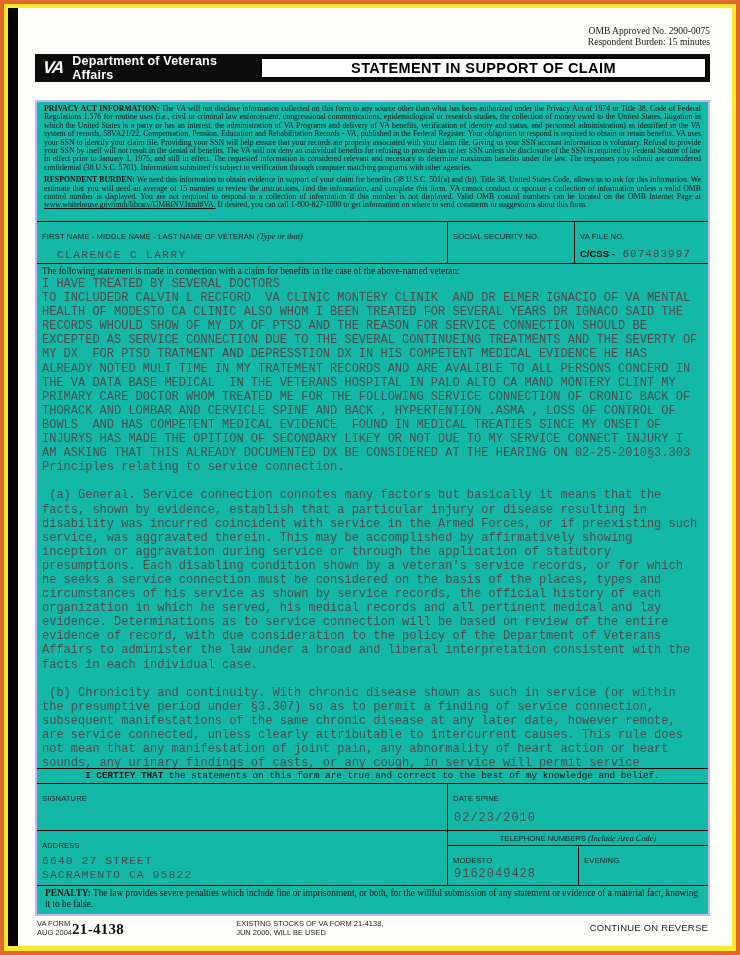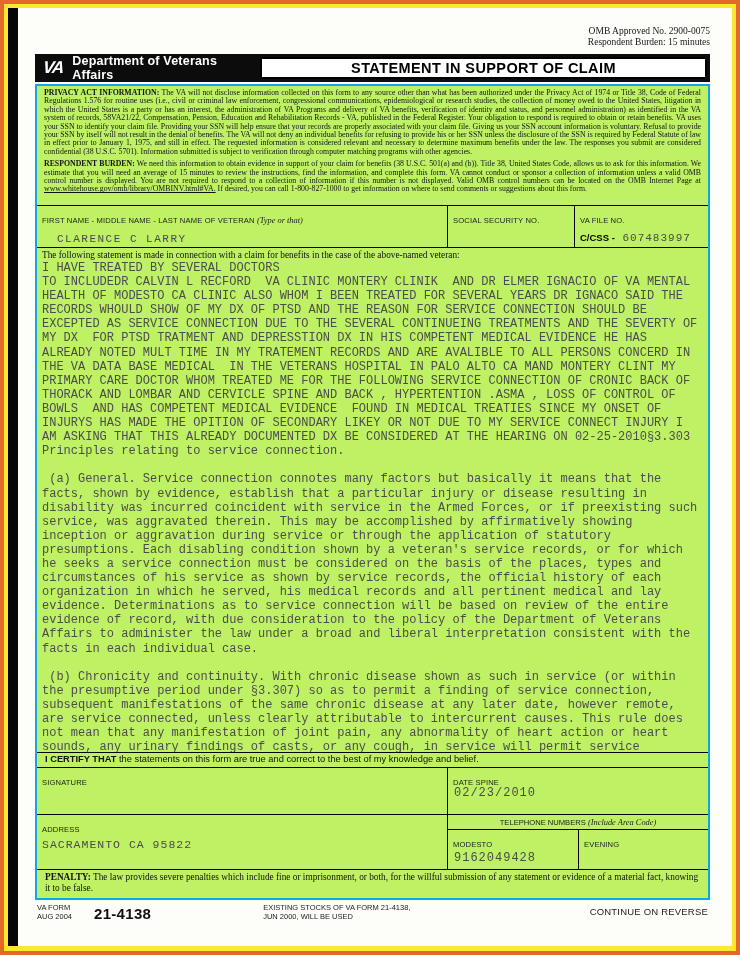--- a/index.html
+++ b/index.html
@@ -13,21 +13,21 @@
          color: #151515; margin-bottom: 6px; }
 
   .header-bar { height: 28px; background: #0c0c0c; display: flex; align-items: center; padding: 0 3px 0 8px; }
   .va-mark { color: #fff; font-weight: bold; font-style: italic; font-size: 17px; letter-spacing: -1px;
              margin-right: 9px; transform: skewX(-6deg); }
   .agency { color: #fff; font-weight: bold; font-size: 12.5px; letter-spacing: 0.2px; }
   .title-box { margin-left: auto; width: 450px; height: 22px; background: #fff; border: 2px solid #000;
                display: flex; align-items: center; justify-content: center; font-weight: bold;
                font-size: 14.5px; letter-spacing: 0.4px; color: #000; }
 
-  .main-box { margin-top: 2px; border: 2px solid #0ea5e9; background: #bef264; }
+  .main-box { margin-top: 18px; border: 2px solid #c4b5fd; background: #14b8a6; }
   .sec { border-bottom: 1.5px solid #000; position: relative; }
 
   .privacy { height: 120px; padding: 3px 7px; font-family: "Liberation Serif", serif; font-size: 7.8px;
              line-height: 8.4px; text-align: justify; color: #111; overflow: hidden; }
   .privacy p + p { margin-top: 4px; }
   .u { text-decoration: underline; }
 
   .id-row { display: grid; grid-template-columns: 410px 127px 1fr; height: 42px; }
   .cell { padding: 3px 5px; position: relative; }
   .cell + .cell { border-left: 1.5px solid #000; }
@@ -36,40 +36,40 @@
   .mono { font-family: "Liberation Mono", "DejaVu Sans Mono", monospace; color: #4a4a4a; }
   .name-val { position: absolute; bottom: 2px; left: 20px; font-size: 11px; letter-spacing: 1.5px; }
   .file-val { position: absolute; bottom: 3px; left: 5px; font-size: 11px; letter-spacing: 1px; }
   .file-val b { font-family: "Liberation Sans", sans-serif; color: #000; font-size: 9.5px; letter-spacing: 0; }
 
   .stmt { height: 505px; padding: 2px 5px; overflow: hidden; }
   .stmt-intro { font-family: "Liberation Serif", serif; font-size: 9.3px; color: #111; line-height: 11px; }
   .stmt-body { font-family: "Liberation Mono", "DejaVu Sans Mono", monospace; font-size: 12px;
                line-height: 14.1px; white-space: pre-wrap; color: #4c4c4c; }
 
-  .certify { height: 15px; padding: 1px 8px; font-family: Liberation Sans, sans-serif; font-size: 9.3px; color: #111; }
+  .certify { height: 15px; padding: 1px 8px; font-family: Liberation Mono, monospace; font-size: 9.3px; color: #111; text-align: center; }
 
   .sig-row { display: grid; grid-template-columns: 410px 1fr; height: 47px; }
-  .date-val { position: absolute; bottom: 14px; left: 6px; font-size: 12px; letter-spacing: 1px; }
+  .date-val { position: absolute; bottom: 5px; left: 6px; font-size: 12px; letter-spacing: 1px; }
 
   .addr-row { display: grid; grid-template-columns: 410px 1fr; height: 55px; }
   .addr-val { margin-top: 2px; font-size: 11.5px; line-height: 14px; letter-spacing: 1px; }
   .phone-cell { padding: 0; display: flex; flex-direction: column; }
   .phone-head { text-align: center; font-size: 7.6px; color: #1b1b1b; padding: 3px 0 2px; }
   .phone-head .it { font-family: "Liberation Serif", serif; font-style: italic; font-size: 8.4px; }
   .phone-grid { flex: 1; display: grid; grid-template-columns: 130px 1fr; border-top: 1.5px solid #000; }
   .phone-grid .cell + .cell { border-left: 1.5px solid #000; }
   .day-val { position: absolute; bottom: 4px; left: 6px; font-size: 12px; letter-spacing: 1px; }
 
   .penalty { height: 28px; padding: 2px 8px; font-family: "Liberation Serif", serif; font-size: 9.3px;
              line-height: 11px; color: #111; border-bottom: none; }
 
   .footer { display: flex; align-items: flex-start; padding: 4px 2px 0 2px; }
   .form-id { font-size: 7.5px; line-height: 8.6px; color: #222; }
-  .form-num { font-weight: bold; font-size: 15px; margin-left: 22px; margin-top: 1px; letter-spacing: 0.3px; color: #111; }
+  .form-num { font-weight: bold; font-size: 15px; margin-top: 1px; letter-spacing: 0.3px; color: #111; font-family: Liberation Serif, serif; }
   .stock { font-size: 7.5px; line-height: 8.6px; color: #222; margin-left: 112px; }
   .continue { margin-left: auto; font-size: 9.5px; color: #222; margin-top: 2px; letter-spacing: 0.2px; }
 </style>
 </head>
 <body>
 
 <div class="mat">
   <div class="page">
 
     <div class="omb">
@@ -158,20 +158,21 @@
         <div class="cell">
           <span class="label">DATE SPINE</span>
           <div class="mono date-val">02/23/2010</div>
         </div>
       </div>
 
       <div class="sec addr-row">
         <div class="cell">
           <span class="label">ADDRESS</span>
           <div class="mono addr-val">
+            <div>6640 27 STREET</div>
             <div>SACRAMENTO CA 95822</div>
           </div>
         </div>
         <div class="cell phone-cell">
           <div class="phone-head"><span>TELEPHONE NUMBERS</span> <span class="it">(Include Area Code)</span></div>
           <div class="phone-grid">
             <div class="cell">
               <span class="label">MODESTO</span>
               <div class="mono day-val">9162049428</div>
             </div>

